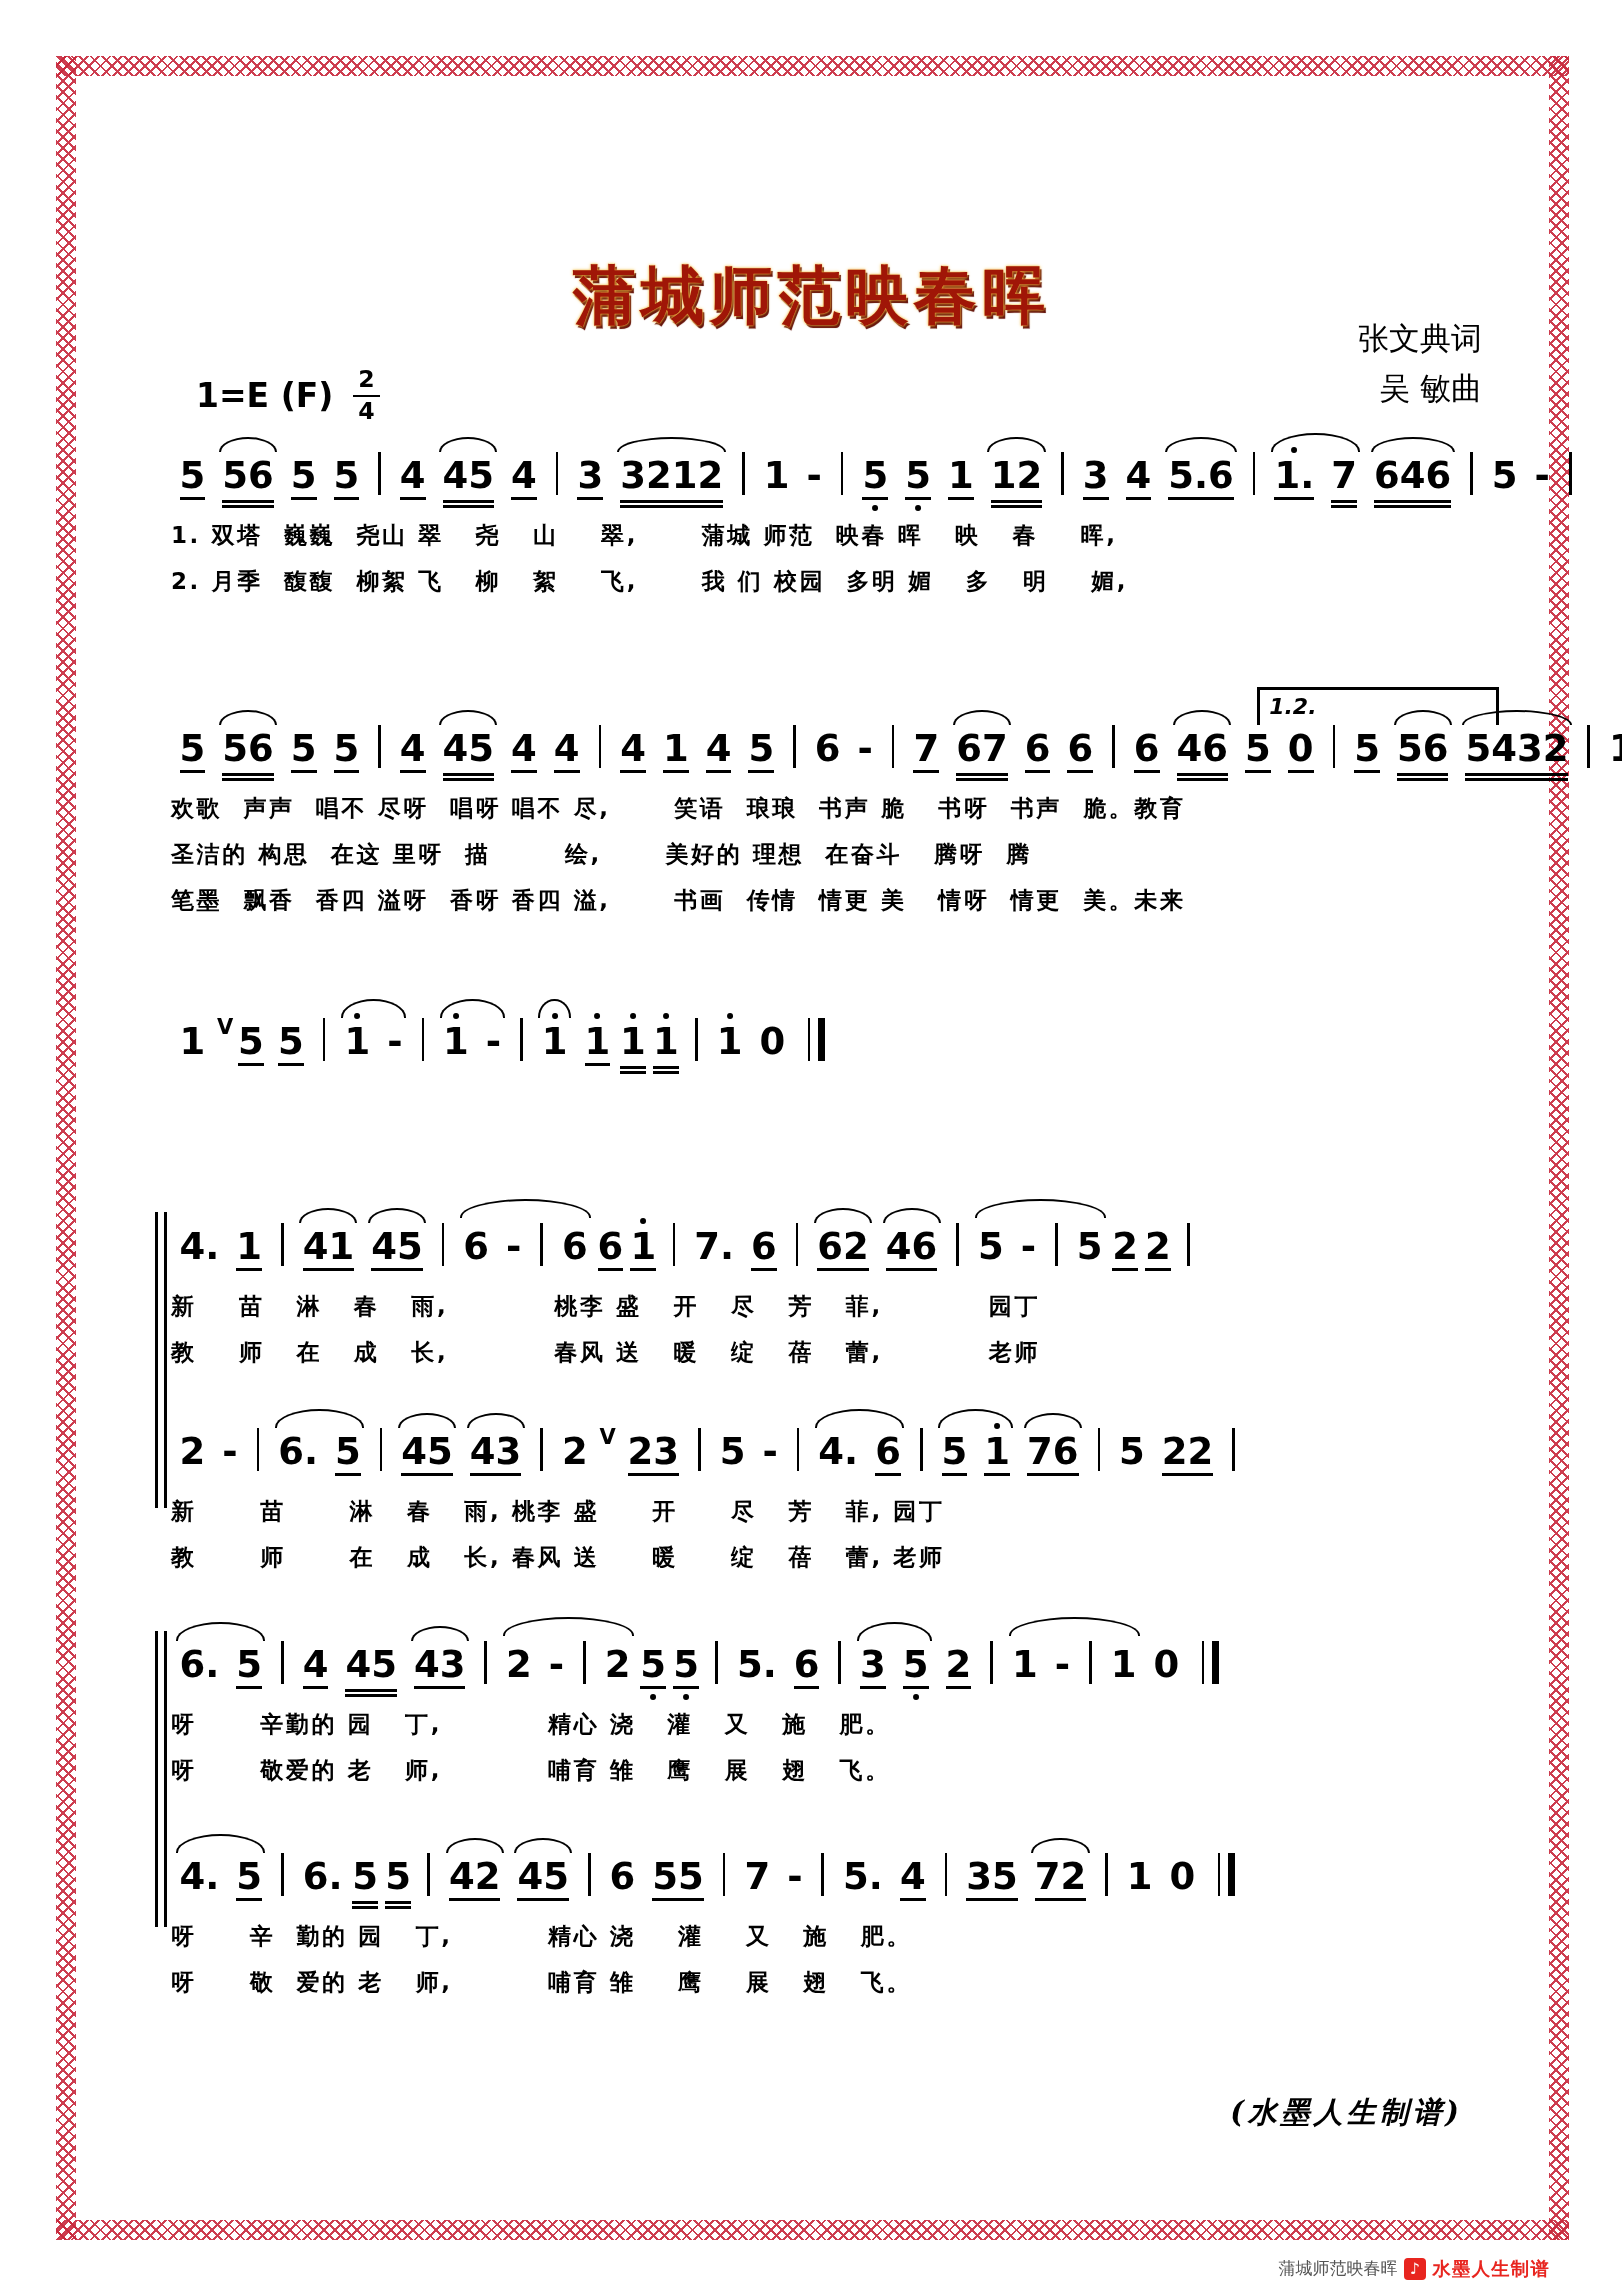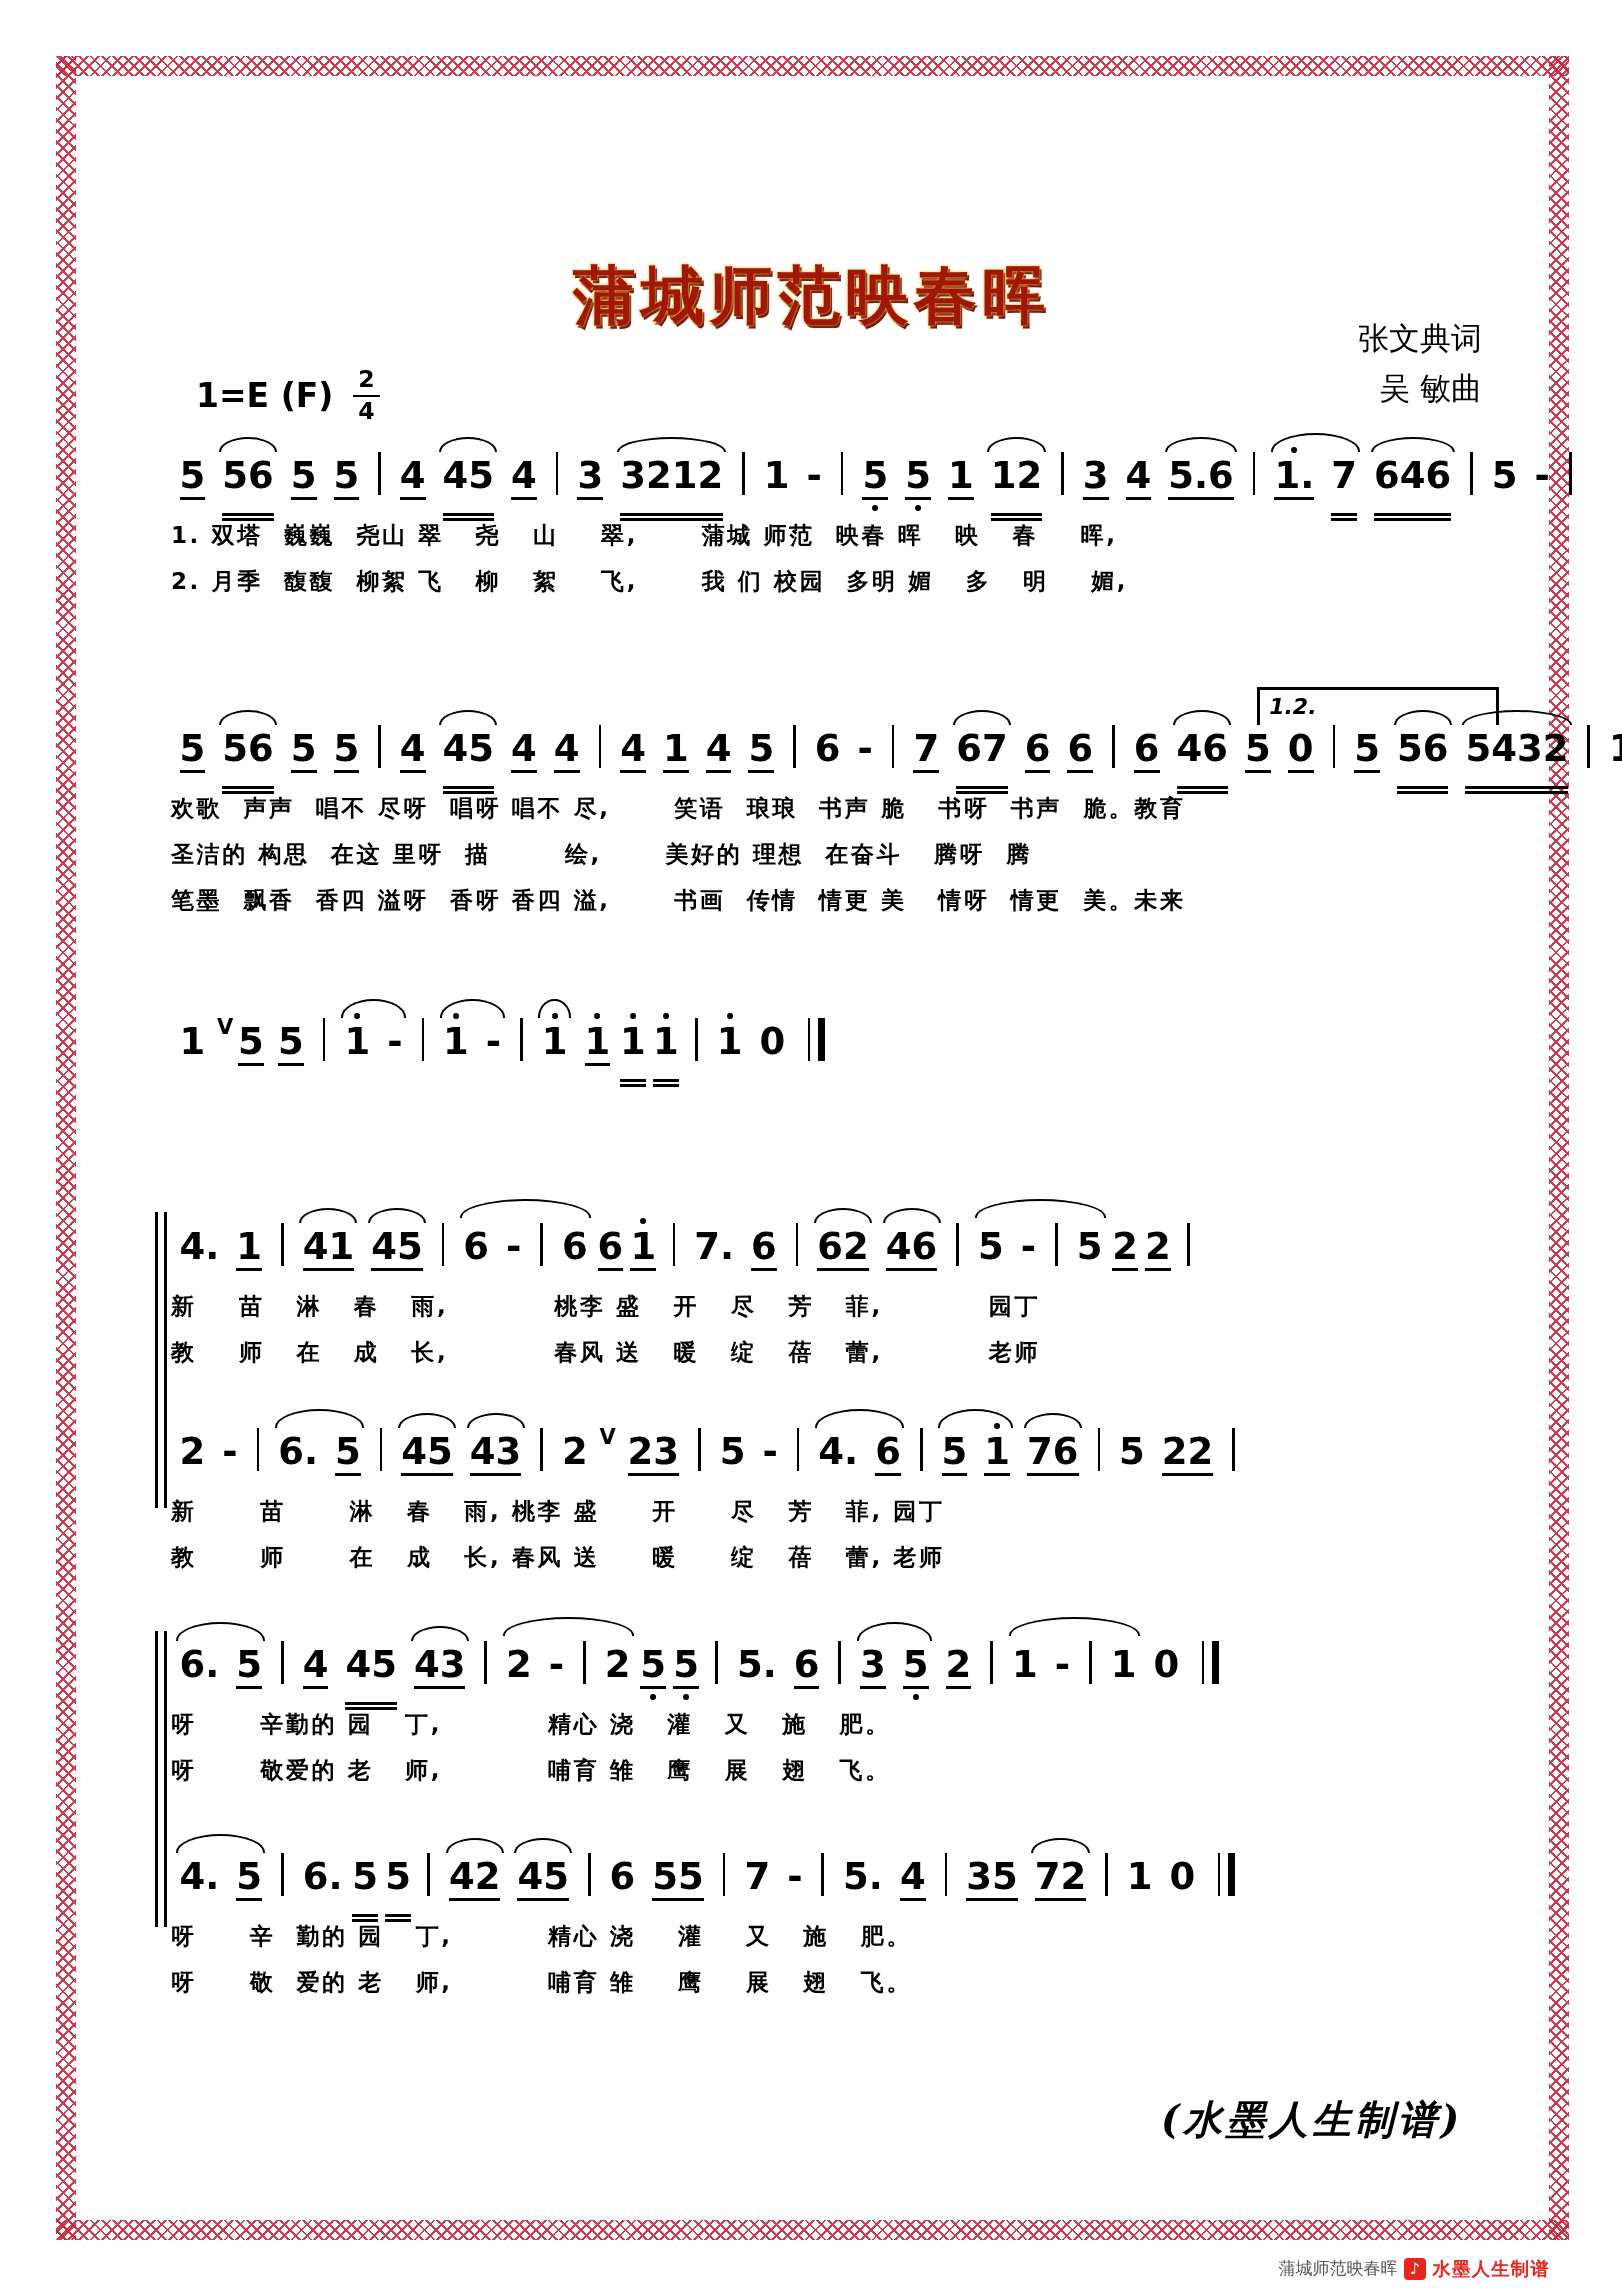--- a/index.html
+++ b/index.html
@@ -36,21 +36,21 @@
   
   .system{position:absolute;left:171px;right:124px;}
   #s1{top:419px;}  #s2{top:692px;} #s3{top:985px;}
   #s4{top:1190px;} #s5{top:1395px;} #s6{top:1608px;} #s7{top:1820px;}
 
   .notes{white-space:nowrap;padding-top:33px;height:56px;}
   .tok{display:inline-block;position:relative;margin:0 8.5px;}
   .tok.tight{margin-left:1.3px;margin-right:5.9px;}
   .nt{font-weight:bold;font-size:37px;line-height:1;display:inline-block;font-style:normal;}
   .u1>.nt{border-bottom:3.3px solid #000;padding-bottom:3.3px;}
-  .u2>.nt{border-bottom:8.5px double #000;padding-bottom:19px;}
+  .u2>.nt{border-bottom:8.5px double #000;padding-bottom:6px;}
   i.arc{
     position:absolute;left:-3.3px;right:-3.3px;top:-19.6px;height:13px;display:block;
     border:2.6px solid #000;border-bottom:none;
     border-top-left-radius:50% 100%;border-top-right-radius:50% 100%;
   }
   .grp{display:inline-block;position:relative;}
   .grp>i.arc{top:-23.6px;height:16.4px;left:5.2px;right:5.2px;}
   i.da{position:absolute;top:-9.8px;left:50%;transform:translateX(-50%);width:5.9px;height:5.9px;border-radius:50%;background:#000;display:block;}
   i.db{position:absolute;bottom:-11px;left:50%;transform:translateX(-50%);width:5.9px;height:5.9px;border-radius:50%;background:#000;display:block;}
   .barline{display:inline-block;width:2.6px;height:43px;background:#000;margin:0 10.5px;vertical-align:-7.2px;}
@@ -71,21 +71,21 @@
   .endb{position:absolute;top:-2.6px;left:-14.4px;right:18.3px;height:33px;border:3.9px solid #000;border-bottom:none;}
   .endb .elabel{position:absolute;left:7.9px;top:3.9px;font-size:21px;font-weight:bold;}
 
   
   .vgroup{position:absolute;left:155px;width:5.9px;border-left:3.9px solid #000;border-right:3.9px solid #000;}
   #vg1{top:1212px;height:296px;}
   #vg2{top:1631px;height:296px;}
 
   
   .footer-credit{
-    position:absolute;top:2093px;right:160px;font-size:39px;font-style:italic;
+    position:absolute;top:2093px;right:160px;font-size:29px;font-style:italic;
     font-family:"DejaVu Serif",serif;letter-spacing:3.9px;font-weight:600;
   }
   .watermark{position:absolute;top:2256px;right:73px;display:flex;align-items:center;gap:6.5px;}
   .wm-pre{font-size:17px;color:#555;}
   .wm-logo{width:22px;height:22px;background:#e8251f;border-radius:3.9px;color:#fff;display:flex;align-items:center;justify-content:center;font-size:15.7px;}
   .wm-site{font-size:18.3px;color:#e8251f;font-weight:bold;letter-spacing:1.3px;text-decoration:none;}
 </style>
 </head>
 <body>
 

